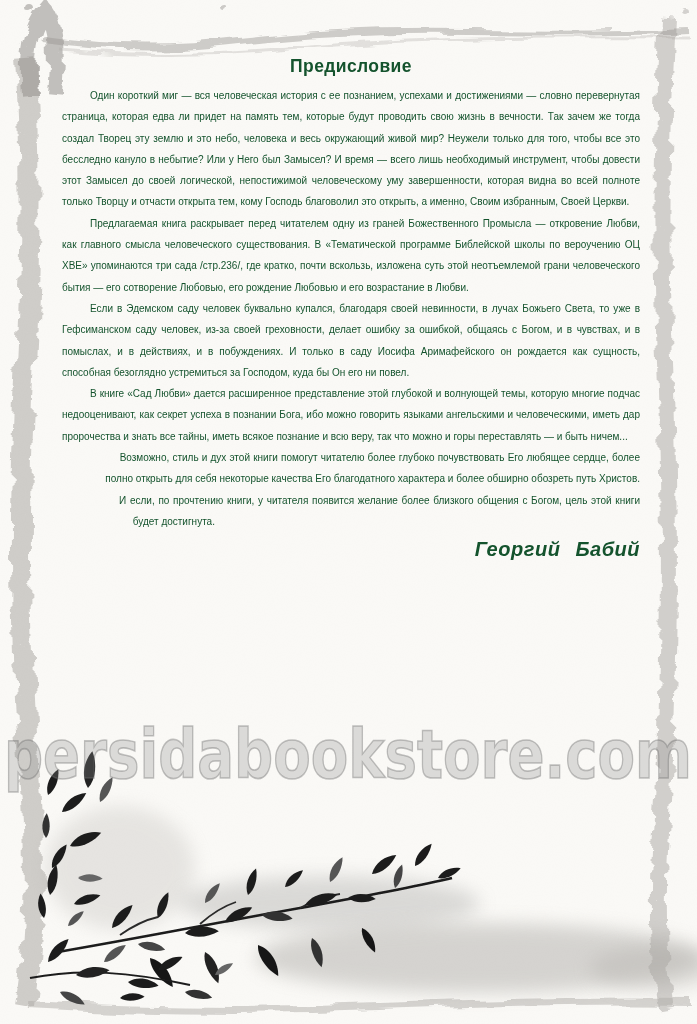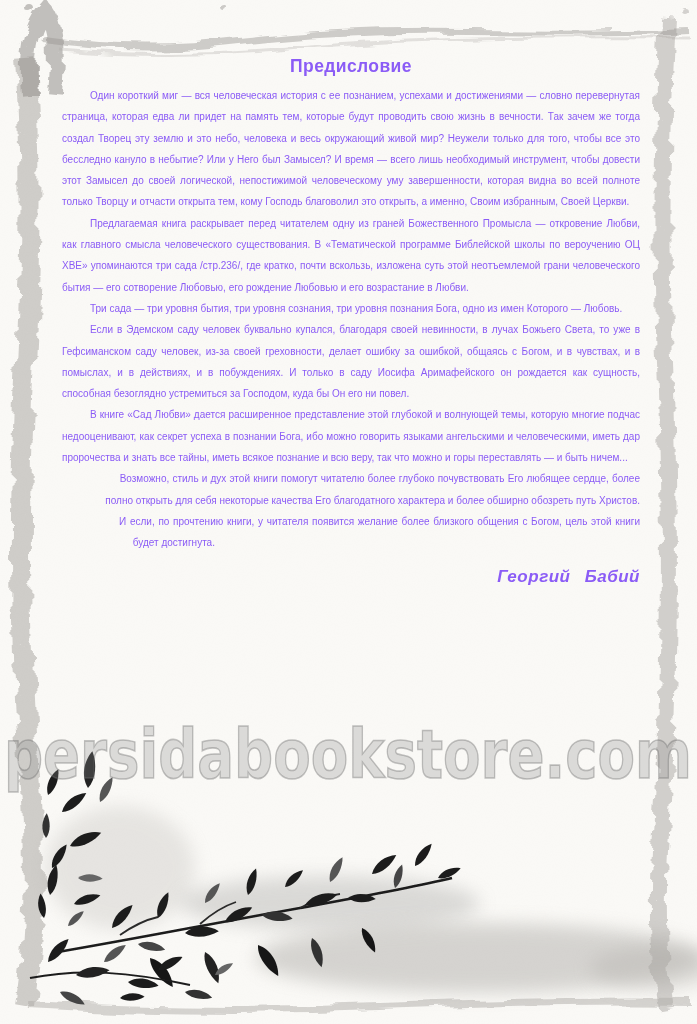--- a/index.html
+++ b/index.html
@@ -1,20 +1,20 @@
 <!DOCTYPE html>
 <html lang="ru"><head>
 <meta charset="utf-8">
 <style>
   html,body{margin:0;padding:0;background:#f4f3f0;}
   .scan{
     position:relative;width:697px;height:1024px;overflow:hidden;
     background:#fbfaf7;
     font-family:"Liberation Sans","DejaVu Sans",sans-serif;
-    color:#8b5cf6;
+    color:#14532d;
   }
   svg.overlay{position:absolute;left:0;top:0;width:697px;height:1024px;pointer-events:none;}
   .edges{z-index:1;}
   .content{
     position:absolute;left:62px;top:56px;width:578px;z-index:2;
   }
   .title{
     font-size:17.5px;font-weight:bold;text-align:center;
     margin:0 0 8px 0;letter-spacing:.4px;
   }
@@ -22,22 +22,22 @@
     margin:0;font-size:10px;line-height:21.3px;
     text-align:justify;text-indent:28px;
     -webkit-font-smoothing:antialiased;
   }
   .branch-float{
     float:left;width:100px;height:132px;
     shape-outside:polygon(0 0,10px 0,95px 132px,0 132px);
     shape-margin:5px;
   }
   .signature{
-    margin-top:13px;text-align:right;
-    font-style:italic;font-weight:bold;font-size:17px;
+    margin-top:6px;text-align:right;
+    font-style:italic;font-weight:bold;font-size:20px;
     word-spacing:9px;letter-spacing:.5px;
   }
   .branch{z-index:3;}
   .watermark-layer{z-index:4;}
   .watermark-text{
     font-family:"DejaVu Sans","Liberation Sans",sans-serif;
     font-weight:bold;
   }
 </style>
 </head>
@@ -78,21 +78,20 @@
 
     <circle cx="30" cy="9" r="4" fill="#8d8a86" opacity="0.5" filter="url(#rough)"></circle>
     <circle cx="222" cy="6" r="3" fill="#969390" opacity="0.45" filter="url(#rough)"></circle>
     <circle cx="688" cy="14" r="3" fill="#9a9794" opacity="0.4" filter="url(#rough)"></circle>
   </svg>
 
   <div class="content">
     <h1 class="title">Предисловие</h1>
     <p class="para">Один короткий миг — вся человеческая история с ее познанием, успехами и достижениями — словно перевернутая страница, которая едва ли придет на память тем, которые будут проводить свою жизнь в вечности. Так зачем же тогда создал Творец эту землю и это небо, человека и весь окружающий живой мир? Неужели только для того, чтобы все это бесследно кануло в небытие? Или у Него был Замысел? И время — всего лишь необходимый инструмент, чтобы довести этот Замысел до своей логической, непостижимой человеческому уму завершенности, которая видна во всей полноте только Творцу и отчасти открыта тем, кому Господь благоволил это открыть, а именно, Своим избранным, Своей Церкви.</p>
     <p class="para">Предлагаемая книга раскрывает перед читателем одну из граней Божественного Промысла — откровение Любви, как главного смысла человеческого существования. В «Тематической программе Библейской школы по вероучению ОЦ ХВЕ» упоминаются три сада /стр.236/, где кратко, почти вскользь, изложена суть этой неотъемлемой грани человеческого бытия — его сотворение Любовью, его рождение Любовью и его возрастание в Любви.</p>
-    <p class="para">Три сада — три уровня бытия, три уровня сознания, три уровня познания Бога, одно из имен Которого — Любовь.</p>
     <p class="para">Если в Эдемском саду человек буквально купался, благодаря своей невинности, в лучах Божьего Света, то уже в Гефсиманском саду человек, из-за своей греховности, делает ошибку за ошибкой, общаясь с Богом, и в чувствах, и в помыслах, и в действиях, и в побуждениях. И только в саду Иосифа Аримафейского он рождается как сущность, способная безоглядно устремиться за Господом, куда бы Он его ни повел.</p>
     <p class="para">В книге «Сад Любви» дается расширенное представление этой глубокой и волнующей темы, которую многие подчас недооценивают, как секрет успеха в познании Бога, ибо можно говорить языками ангельскими и человеческими, иметь дар пророчества и знать все тайны, иметь всякое познание и всю веру, так что можно и горы переставлять — и быть ничем...</p>
     <p class="para"><span class="branch-float"></span><span>Возможно, стиль и дух этой книги помогут читателю более глубоко почувствовать Его любящее сердце, более полно открыть для себя некоторые качества Его благодатного характера и более обширно обозреть путь Христов. И если, по прочтению книги, у читателя появится желание более близкого общения с Богом, цель этой книги будет достигнута.</span></p>
     <div class="signature">Георгий Бабий</div>
   </div>
 
   <svg class="overlay branch" viewBox="0 0 697 1024" aria-hidden="true">
     <defs>
       <path id="leaf" d="M0 0 C7 -9 20 -11 30 -7 C22 0 9 4 0 0 Z"></path>
       <filter id="wash" filterUnits="userSpaceOnUse" x="-60" y="700" width="820" height="400">

